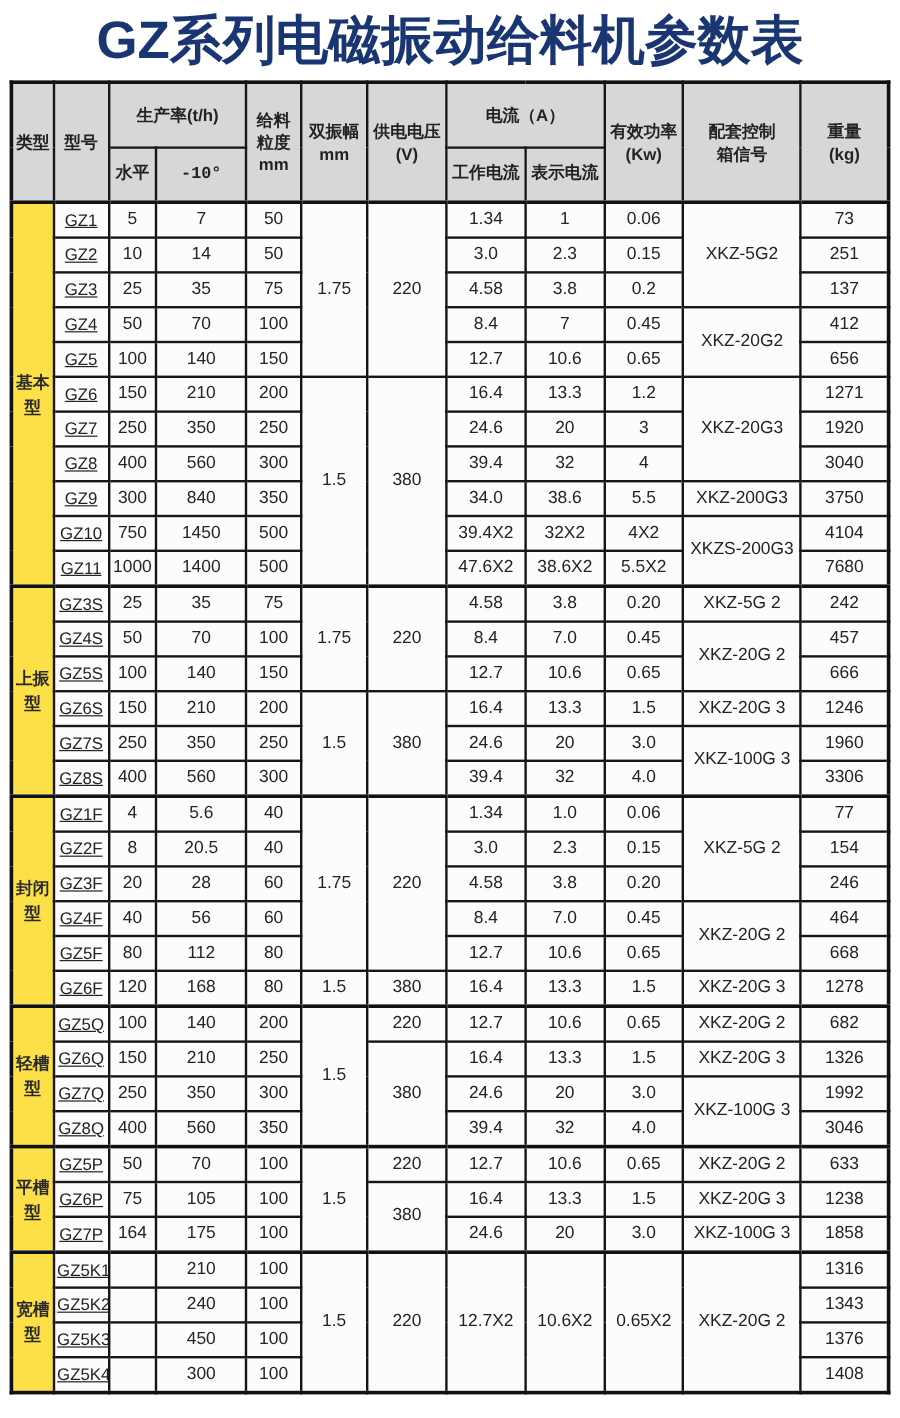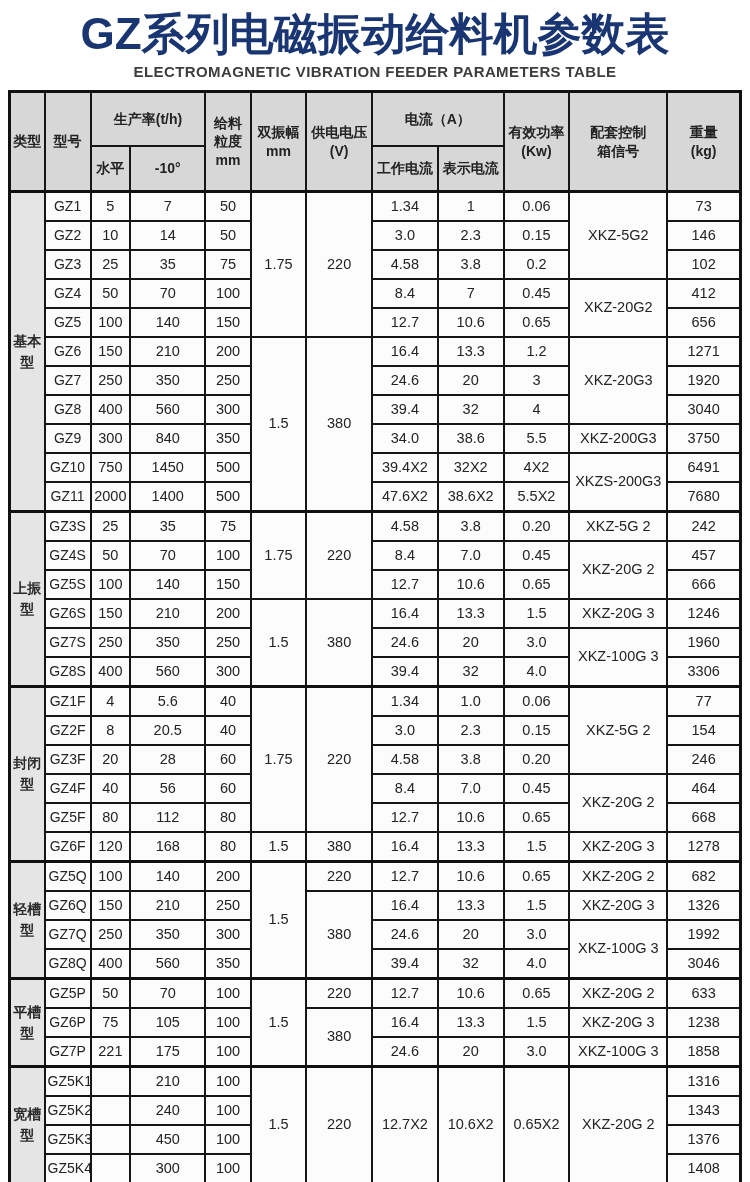--- a/index.html
+++ b/index.html
@@ -28,41 +28,40 @@
     border:2px solid #161616;
     text-align:center;vertical-align:middle;
     padding:1px 2px;overflow:hidden;
   }
   .params thead th{
     background:#d7d7d7;color:#222;
     font-size:14px;font-weight:600;
     white-space:pre-line;line-height:1.3;
   }
   .params thead tr.h1{height:54px;}
-  .params thead tr.h2{height:46px;}
+  .params thead tr.h2{height:46px;font-family:Liberation Mono, monospace;}
   .params tbody td{
     background:#fcfcfc;color:#232323;
     font-size:14.5px;line-height:1.05;height:25px;
   }
   .params td.type-cell{
-    background:#e5e5e5;color:#2a2a2a;
+    background:#fde047;color:#2a2a2a;
     font-size:14px;font-weight:600;
     white-space:pre-line;line-height:1.5;padding:0 2px;
   }
-  .params td.model-cell{font-size:14px;}
+  .params td.model-cell{font-size:14px;text-decoration:underline;}
   .params .gtop{border-top:3px solid #111;}
   .params thead{border-bottom:3px solid #111;}
 </style>
 </head>
 <body>
 
 <div class="page">
   <div class="title-block">
     <h1 class="main-title">GZ系列电磁振动给料机参数表</h1>
-    <div class="subtitle">ELECTROMAGNETIC VIBRATION FEEDER PARAMETERS TABLE</div>
   </div>
   <table class="params" id="params-table">
       <colgroup>
         <col style="width: 4.8%;">
         <col style="width: 6.3%;">
         <col style="width: 5.4%;">
         <col style="width: 10.3%;">
         <col style="width: 6.2%;">
         <col style="width: 7.6%;">
         <col style="width: 9%;">
@@ -116,31 +115,31 @@
           <td class="gtop data-cell">73</td>
         </tr>
         <tr>
           <td class="model-cell">GZ2</td>
           <td class="data-cell">10</td>
           <td class="data-cell">14</td>
           <td class="data-cell">50</td>
           <td class="data-cell">3.0</td>
           <td class="data-cell">2.3</td>
           <td class="data-cell">0.15</td>
-          <td class="data-cell">146</td>
+          <td class="data-cell">251</td>
         </tr>
         <tr>
           <td class="model-cell">GZ3</td>
           <td class="data-cell">25</td>
           <td class="data-cell">35</td>
           <td class="data-cell">75</td>
           <td class="data-cell">4.58</td>
           <td class="data-cell">3.8</td>
           <td class="data-cell">0.2</td>
-          <td class="data-cell">102</td>
+          <td class="data-cell">137</td>
         </tr>
         <tr>
           <td class="model-cell">GZ4</td>
           <td class="data-cell">50</td>
           <td class="data-cell">70</td>
           <td class="data-cell">100</td>
           <td class="data-cell">8.4</td>
           <td class="data-cell">7</td>
           <td class="data-cell">0.45</td>
           <td rowspan="2" class="data-cell">XKZ-20G2</td>
@@ -202,25 +201,25 @@
         </tr>
         <tr>
           <td class="model-cell">GZ10</td>
           <td class="data-cell">750</td>
           <td class="data-cell">1450</td>
           <td class="data-cell">500</td>
           <td class="data-cell">39.4X2</td>
           <td class="data-cell">32X2</td>
           <td class="data-cell">4X2</td>
           <td rowspan="2" class="data-cell">XKZS-200G3</td>
-          <td class="data-cell">6491</td>
+          <td class="data-cell">4104</td>
         </tr>
         <tr>
           <td class="model-cell">GZ11</td>
-          <td class="data-cell">2000</td>
+          <td class="data-cell">1000</td>
           <td class="data-cell">1400</td>
           <td class="data-cell">500</td>
           <td class="data-cell">47.6X2</td>
           <td class="data-cell">38.6X2</td>
           <td class="data-cell">5.5X2</td>
           <td class="data-cell">7680</td>
         </tr>
         <tr>
           <td rowspan="6" class="type-cell gtop">上振
 型</td>
@@ -430,21 +429,21 @@
           <td class="data-cell">100</td>
           <td rowspan="2" class="data-cell">380</td>
           <td class="data-cell">16.4</td>
           <td class="data-cell">13.3</td>
           <td class="data-cell">1.5</td>
           <td class="data-cell">XKZ-20G 3</td>
           <td class="data-cell">1238</td>
         </tr>
         <tr>
           <td class="model-cell">GZ7P</td>
-          <td class="data-cell">221</td>
+          <td class="data-cell">164</td>
           <td class="data-cell">175</td>
           <td class="data-cell">100</td>
           <td class="data-cell">24.6</td>
           <td class="data-cell">20</td>
           <td class="data-cell">3.0</td>
           <td class="data-cell">XKZ-100G 3</td>
           <td class="data-cell">1858</td>
         </tr>
         <tr>
           <td rowspan="4" class="type-cell gtop">宽槽

